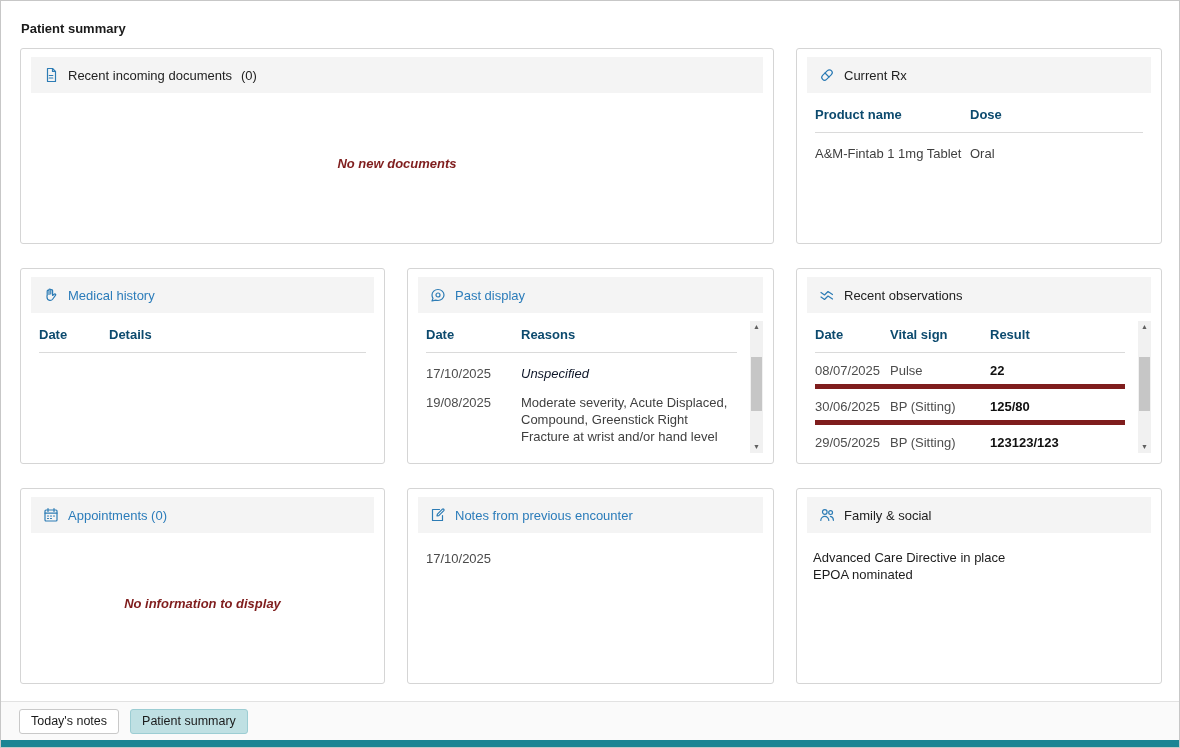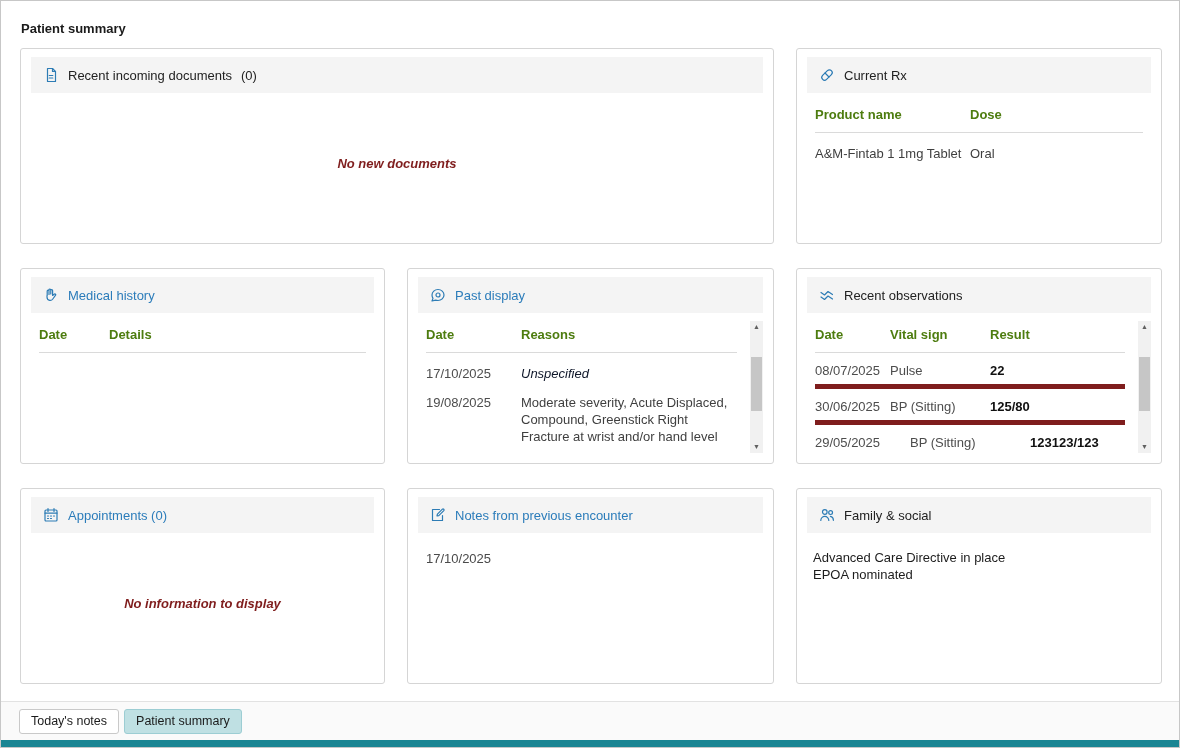--- a/index.html
+++ b/index.html
@@ -41,46 +41,46 @@
   .card-empty { flex:1; display:flex; align-items:center; justify-content:center;
     font-style:italic; color:#7f1d1d; font-size:13px; padding-bottom:10px;font-weight:bold; }
 
   .tbl { padding:6px 18px 0; font-size:13px; }
   .tbl.scrollpad { padding-right:36px; }
   .trow { display:grid; }
   .mh-grid { grid-template-columns:70px 1fr; }
   .pc-grid { grid-template-columns:95px 1fr; }
   .ob-grid { grid-template-columns:75px 100px 1fr; }
   .rx-grid { grid-template-columns:155px 1fr; }
-  .thead { font-weight:700; color:#4d7c0f; padding:8px 0 10px; border-bottom:1px solid #dadada; }
+  .thead { font-weight:700; color:#0c4a6e; padding:8px 0 10px; border-bottom:1px solid #dadada; }
   .td { padding-top:12px; color:#3f3f3f; line-height:17px; }
   .td.gray { color:#4d4d4d; }
   .td.italic-gray { font-style:italic; color:#0f172a; }
   .td.bold { font-weight:700; color:#111; }
   .ob-row .td { padding-top:9px; padding-bottom:5px; }
   .ob-row { border-bottom:5px solid #7f1d1d; }
-  .ob-row:last-child { border-bottom:none;gap:20px; }
+  .ob-row:last-child { border-bottom:none; }
   .pad-cell { padding-right:8px; }
 
   .plain-body { padding:18px; font-size:13px; color:#4a4a4a; }
   .fam-body { padding:16px 16px 0; font-size:13px; color:#1c1c1c; line-height:17px; }
 
   
   .vscroll {
     position:absolute; top:52px; bottom:10px; right:10px; width:13px;
     background:#f1f1f1; display:flex; flex-direction:column; align-items:center;
   }
   .vscroll .arr { flex:0 0 12px; font-size:7px; color:#606060; line-height:12px; text-align:center; width:100%; cursor:pointer; }
   .vscroll .track { flex:1; position:relative; width:100%; }
   .vscroll .thumb { position:absolute; left:1px; right:1px; top:22%; height:50%; background:#c6c6c6; cursor:pointer; }
 
   .footer {
     position:absolute; left:0; right:0; bottom:7px; height:39px;
     background:#fafafa; border-top:1px solid #e2e2e2;
-    display:flex; align-items:center; gap:5px; padding:0 18px;
+    display:flex; align-items:center; gap:11px; padding:0 18px;
   }
   .fbtn {
     font-family:"Liberation Sans", sans-serif; font-size:12.5px; color:#1b1b1b;
     height:25px; padding:0 11px; border:1px solid #c9c9c9; border-radius:3px;
     background:#ffffff; cursor:pointer;
   }
   .fbtn.active { background:#bfe0e3; border-color:#9ccdd3; }
   .teal-bar { position:absolute; left:0; right:0; bottom:0; height:7px; background:#1a8593; }
 </style>
 </head>

